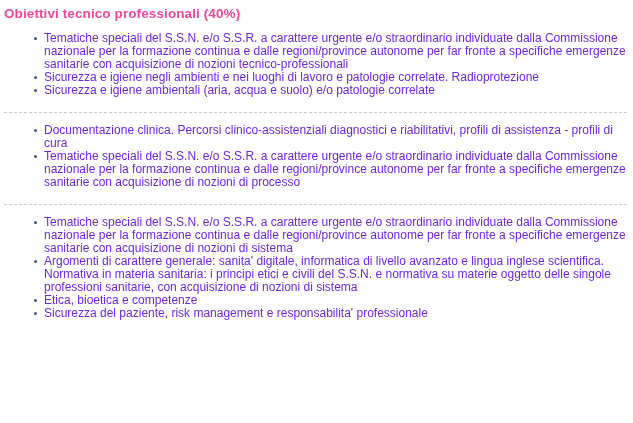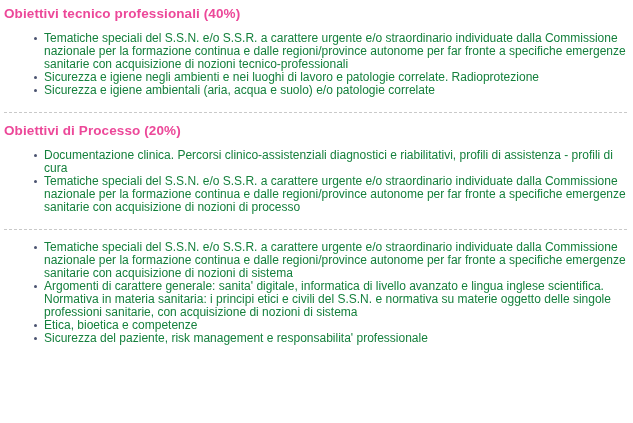--- a/index.html
+++ b/index.html
@@ -28,21 +28,21 @@
     margin: 0 0 11px 0;
     letter-spacing: 0.1px;
   }
   ul.objective-list {
     list-style: none;
     margin: 0;
     padding: 0 0 0 40px;
   }
   ul.objective-list li {
     position: relative;
-    color: #15803d;
+    color: #6d28d9;
     font-size: 12px;
     line-height: 13px;
     margin: 0;
     padding: 0;
     max-width: 592px;
   }
   ul.objective-list li::before {
     content: "";
     position: absolute;
     left: -10px;
@@ -67,21 +67,20 @@
   <div class="section">
     <h3 class="section-title">Obiettivi tecnico professionali (40%)</h3>
     <ul class="objective-list">
           <li>Tematiche speciali del S.S.N. e/o S.S.R. a carattere urgente e/o straordinario individuate dalla Commissione nazionale per la formazione continua e dalle regioni/province autonome per far fronte a specifiche emergenze sanitarie con acquisizione di nozioni tecnico-professionali</li>
           <li>Sicurezza e igiene negli ambienti e nei luoghi di lavoro e patologie correlate. Radioprotezione</li>
           <li>Sicurezza e igiene ambientali (aria, acqua e suolo) e/o patologie correlate</li>
         </ul>
   </div>
 <hr class="section-divider">
   <div class="section">
-    <h3 class="section-title">Obiettivi di Processo (20%)</h3>
     <ul class="objective-list">
           <li>Documentazione clinica. Percorsi clinico-assistenziali diagnostici e riabilitativi, profili di assistenza - profili di cura</li>
           <li>Tematiche speciali del S.S.N. e/o S.S.R. a carattere urgente e/o straordinario individuate dalla Commissione nazionale per la formazione continua e dalle regioni/province autonome per far fronte a specifiche emergenze sanitarie con acquisizione di nozioni di processo</li>
         </ul>
   </div>
 <hr class="section-divider">
   <div class="section">
     <ul class="objective-list">
           <li>Tematiche speciali del S.S.N. e/o S.S.R. a carattere urgente e/o straordinario individuate dalla Commissione nazionale per la formazione continua e dalle regioni/province autonome per far fronte a specifiche emergenze sanitarie con acquisizione di nozioni di sistema</li>
           <li>Argomenti di carattere generale: sanita' digitale, informatica di livello avanzato e lingua inglese scientifica. Normativa in materia sanitaria: i principi etici e civili del S.S.N. e normativa su materie oggetto delle singole professioni sanitarie, con acquisizione di nozioni di sistema</li>

